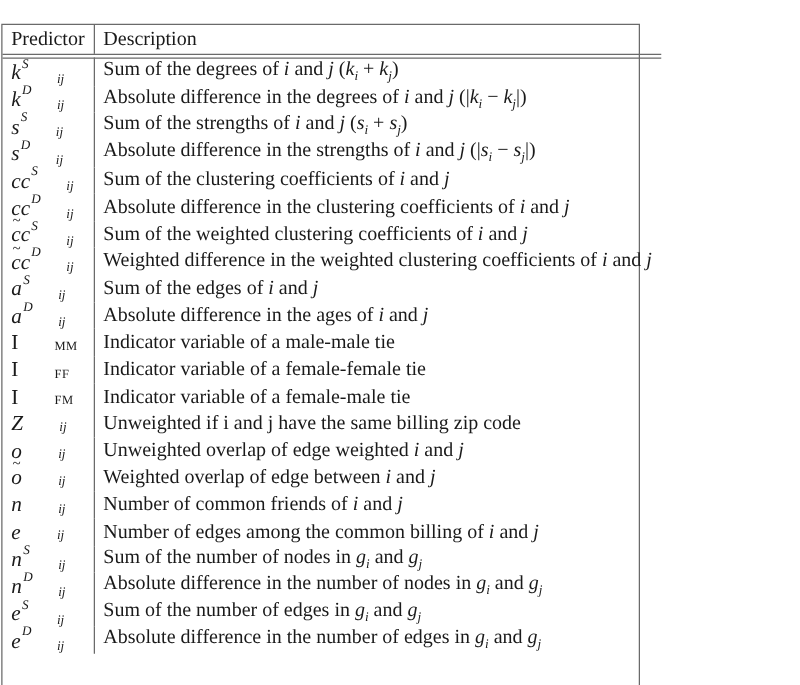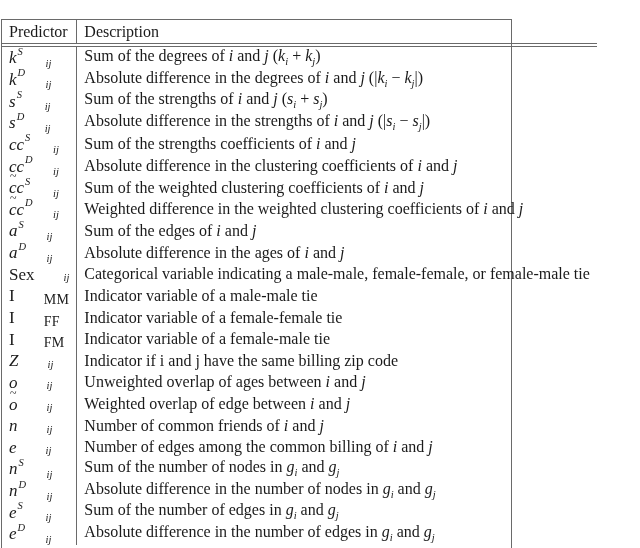--- a/index.html
+++ b/index.html
@@ -70,21 +70,21 @@
       flex-direction: column;
       font-size: 10.5px;
       line-height: 0.95;
       margin-left: 1px;
       position: relative;
       top: 1px;
     }
     .sym .scripts .sup { font-style: italic; position: relative; top: -2px; }
     .sym .scripts .sub { font-style: italic; margin-left: 28px; }
     .sym .scripts.single { top: 4px; }
-    .sym .scripts .sub.roman { font-style: normal; font-size: 14px; letter-spacing: 0.3px; }
+    .sym .scripts .sub.roman { font-style: normal; font-size: 10px; letter-spacing: 0.3px; }
     .tilde {
       position: relative;
       display: inline-block;
     }
     .tilde::before {
       content: "~";
       position: absolute;
       left: 1px;
       top: -9px;
       font-size: 12px;
@@ -144,21 +144,21 @@
           <td><span>Absolute difference in the strengths of </span><span class="math">i</span><span> and </span><span class="math">j</span><span> (|</span><span class="math">s</span><sub class="math" style="font-size: 10.5px;">i</sub><span> − </span><span class="math">s</span><sub class="math" style="font-size: 10.5px;">j</sub><span>|)</span></td>
         </tr>
         <tr>
           <td class="col-pred"><span class="sym">
               <span class="base">cc</span>
               <span class="scripts">
                 <span class="sup">S</span>
                 <span class="sub">ij</span>
               </span>
             </span></td>
-          <td><span>Sum of the strengths coefficients of </span><span class="math">i</span><span> and </span><span class="math">j</span></td>
+          <td><span>Sum of the clustering coefficients of </span><span class="math">i</span><span> and </span><span class="math">j</span></td>
         </tr>
         <tr>
           <td class="col-pred"><span class="sym">
               <span class="base">cc</span>
               <span class="scripts">
                 <span class="sup">D</span>
                 <span class="sub">ij</span>
               </span>
             </span></td>
           <td><span>Absolute difference in the clustering coefficients of </span><span class="math">i</span><span> and </span><span class="math">j</span></td>
@@ -198,29 +198,20 @@
               <span class="base">a</span>
               <span class="scripts">
                 <span class="sup">D</span>
                 <span class="sub">ij</span>
               </span>
             </span></td>
           <td><span>Absolute difference in the ages of </span><span class="math">i</span><span> and </span><span class="math">j</span></td>
         </tr>
         <tr>
           <td class="col-pred"><span class="sym">
-              <span class="base roman">Sex</span>
-              <span class="scripts single">
-                <span class="sub">ij</span>
-              </span>
-            </span></td>
-          <td><span>Categorical variable indicating a male-male, female-female, or female-male tie</span></td>
-        </tr>
-        <tr>
-          <td class="col-pred"><span class="sym">
               <span class="base roman">I</span>
               <span class="scripts single">
                 <span class="sub roman">MM</span>
               </span>
             </span></td>
           <td><span>Indicator variable of a male-male tie</span></td>
         </tr>
         <tr>
           <td class="col-pred"><span class="sym">
               <span class="base roman">I</span>
@@ -239,30 +230,30 @@
             </span></td>
           <td><span>Indicator variable of a female-male tie</span></td>
         </tr>
         <tr>
           <td class="col-pred"><span class="sym">
               <span class="base">Z</span>
               <span class="scripts single">
                 <span class="sub">ij</span>
               </span>
             </span></td>
-          <td><span>Indicator if i and j have the same billing zip code</span></td>
+          <td><span>Unweighted if i and j have the same billing zip code</span></td>
         </tr>
         <tr>
           <td class="col-pred"><span class="sym">
               <span class="base">o</span>
               <span class="scripts single">
                 <span class="sub">ij</span>
               </span>
             </span></td>
-          <td><span>Unweighted overlap of ages between </span><span class="math">i</span><span> and </span><span class="math">j</span></td>
+          <td><span>Unweighted overlap of edge weighted </span><span class="math">i</span><span> and </span><span class="math">j</span></td>
         </tr>
         <tr>
           <td class="col-pred"><span class="sym">
               <span class="base"><span class="tilde">o</span></span>
               <span class="scripts single">
                 <span class="sub">ij</span>
               </span>
             </span></td>
           <td><span>Weighted overlap of edge between </span><span class="math">i</span><span> and </span><span class="math">j</span></td>
         </tr>

